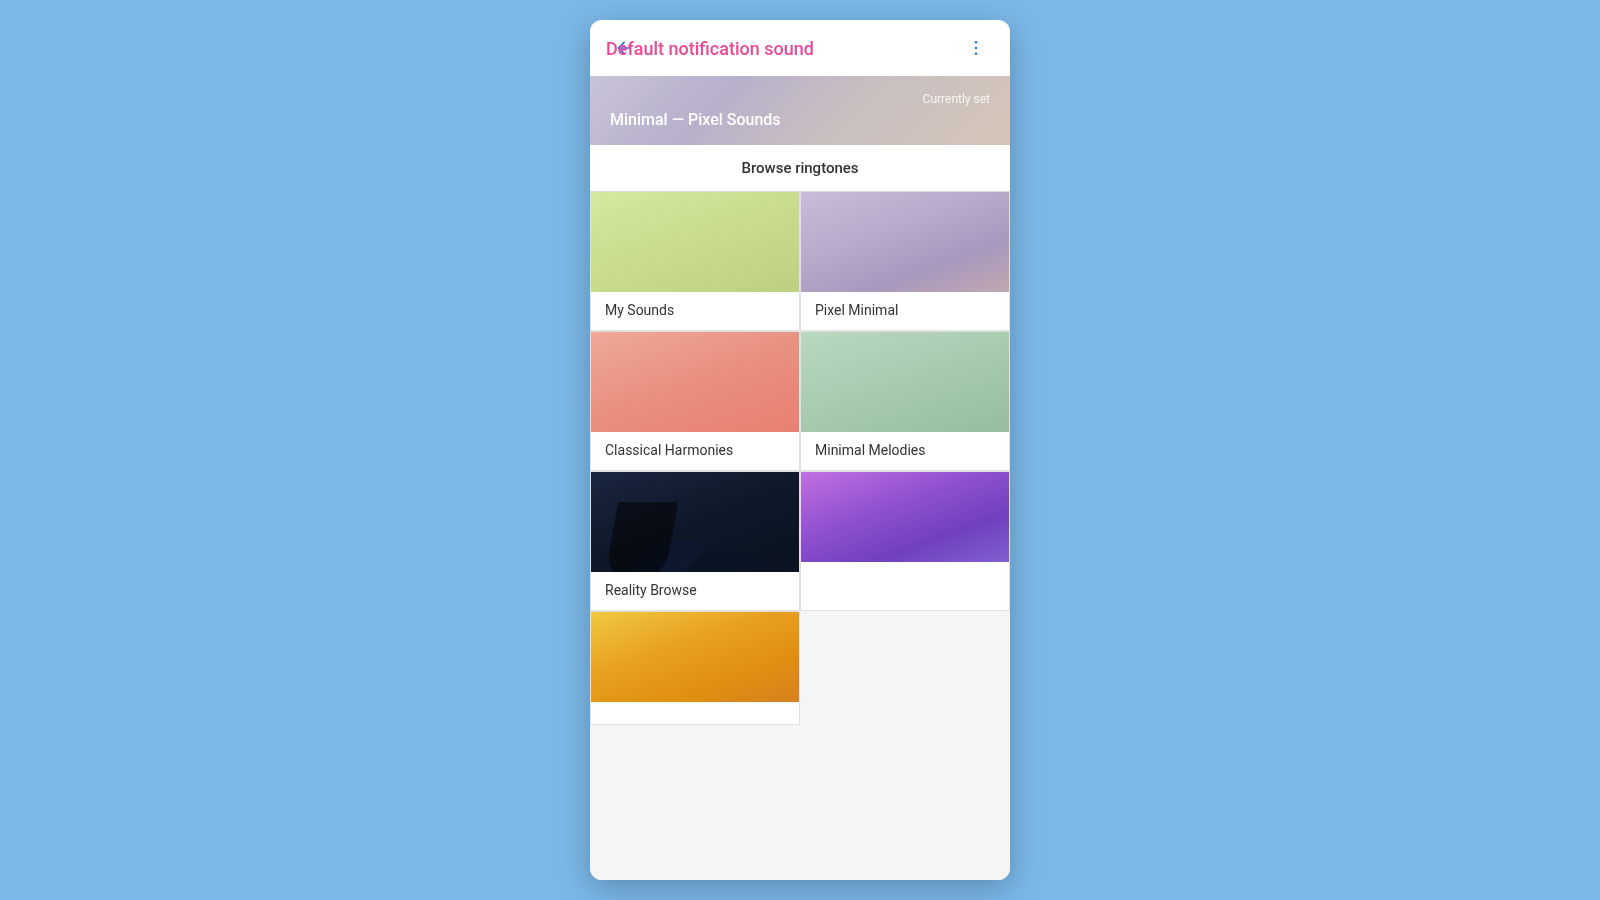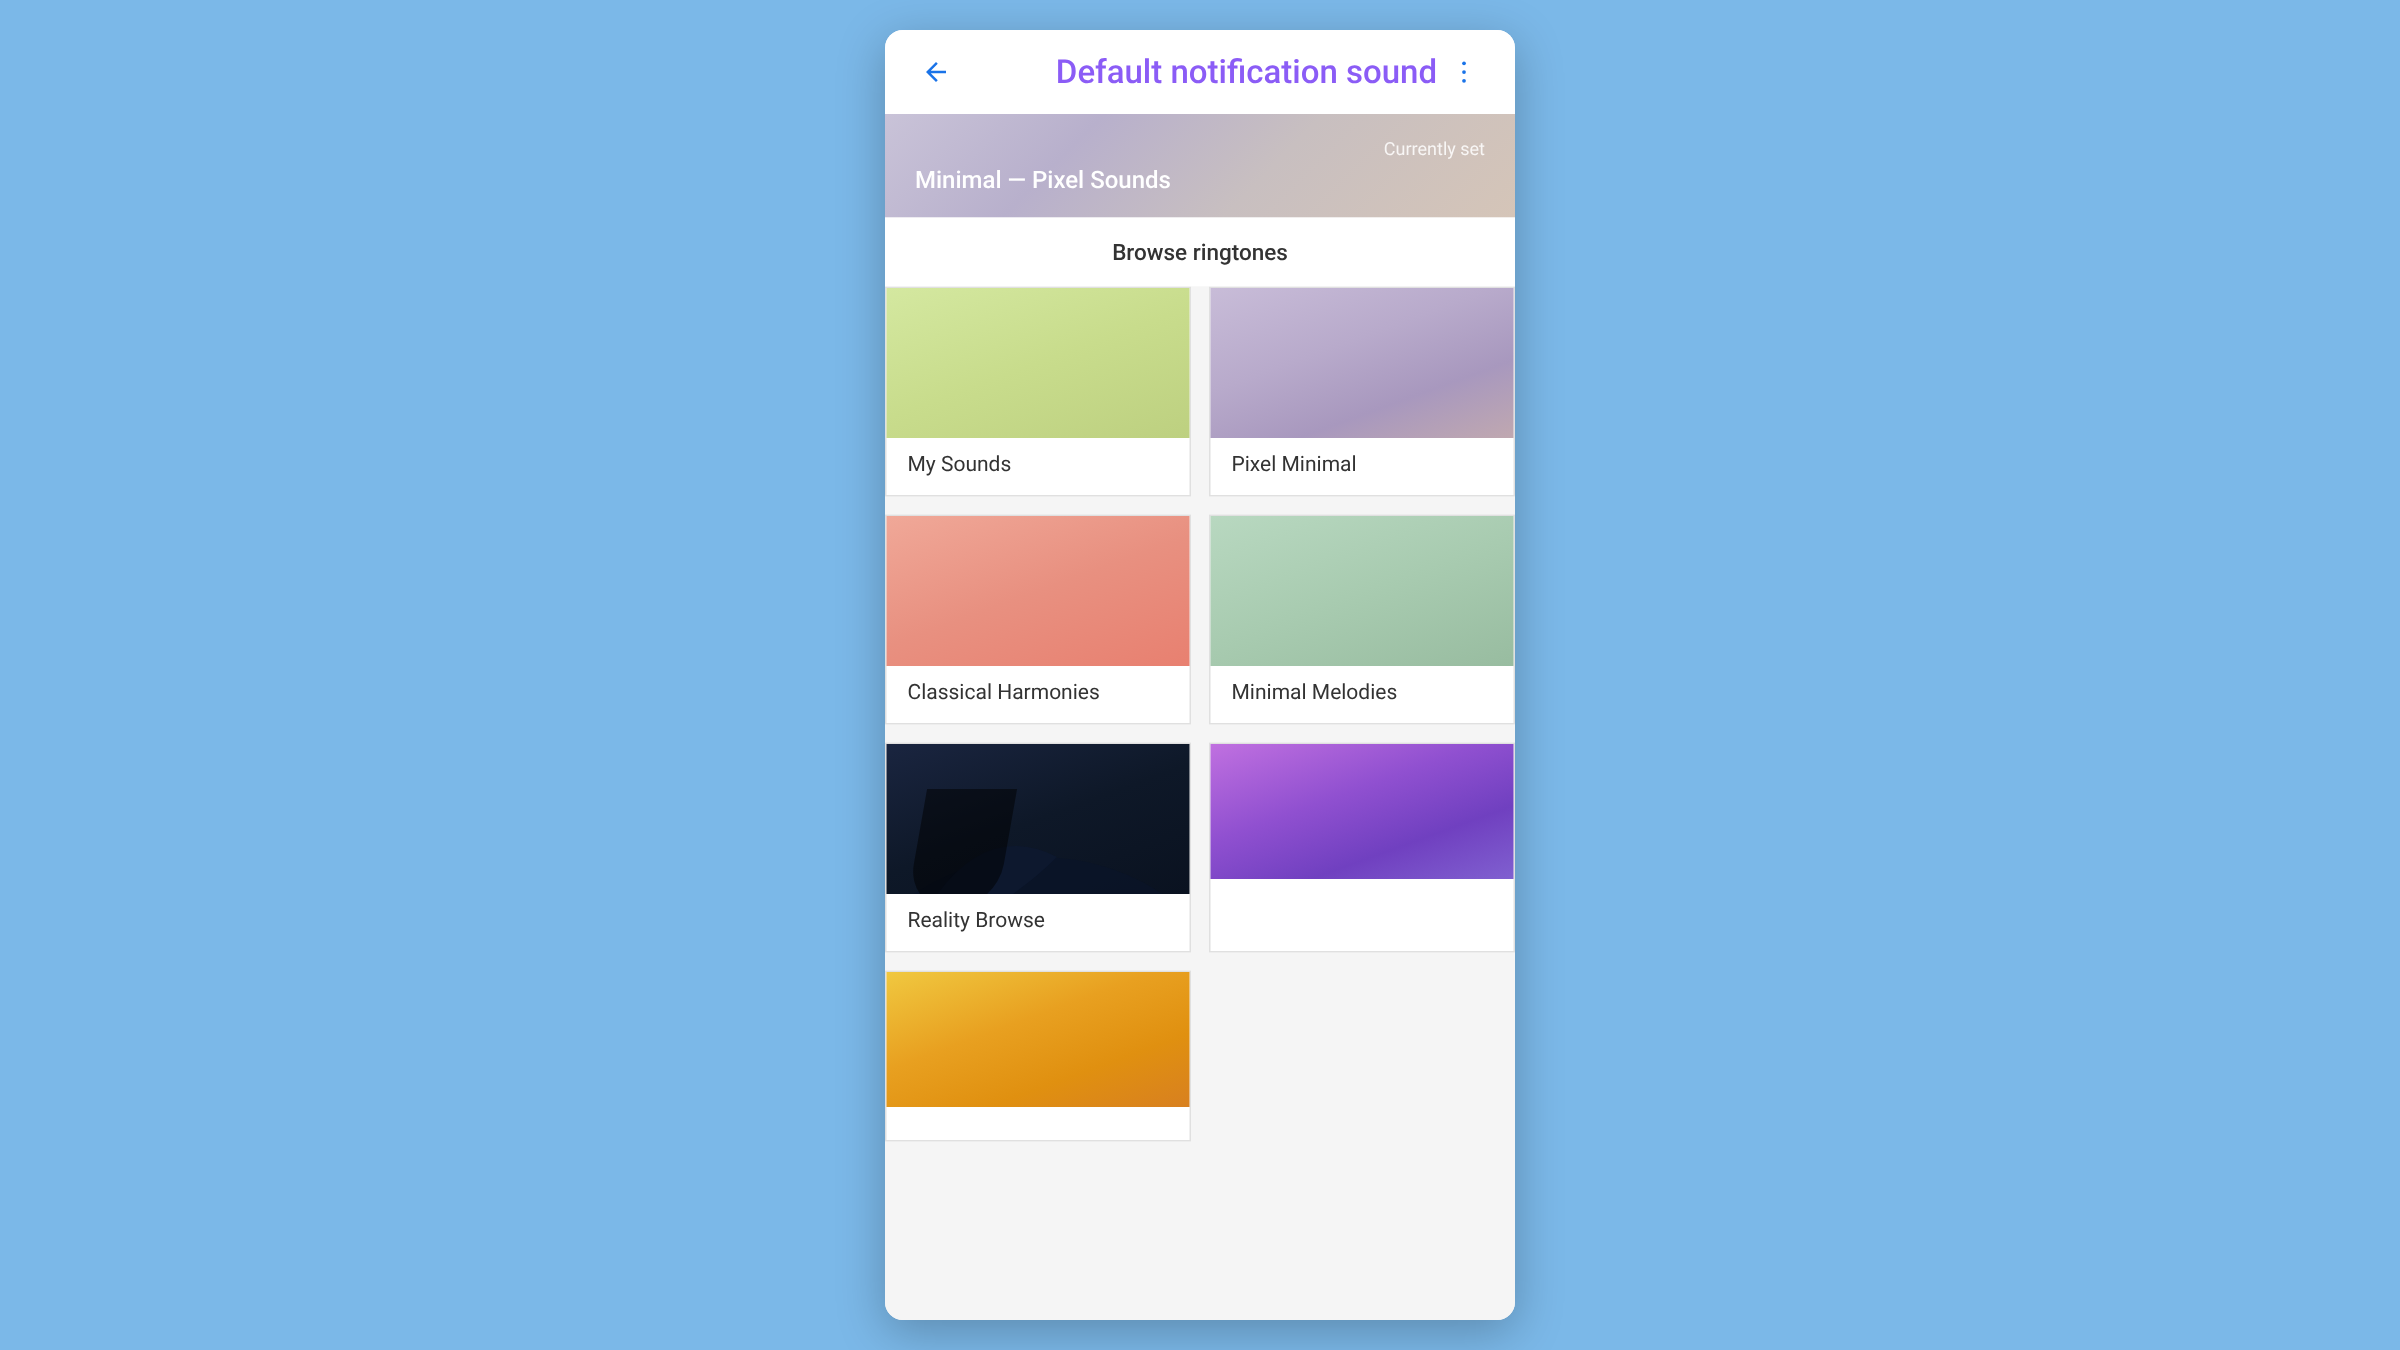--- a/index.html
+++ b/index.html
@@ -36,23 +36,23 @@
       height: 36px;
       display: flex;
       align-items: center;
       justify-content: center;
       cursor: pointer;
       color: #1a73e8;
       font-size: 20px;
     }
     .topbar-title {
       flex: 1;
-      text-align: right;
-      color: #8b5cf6;
-      font-size: 22px;
+      text-align: left;
+      color: #ec4899;
+      font-size: 18px;
       font-weight: 500;
       margin-left: -36px;
     }
     .more-btn {
       width: 36px;
       height: 36px;
       display: flex;
       align-items: center;
       justify-content: center;
       cursor: pointer;
@@ -88,21 +88,21 @@
     }
     .grid-container {
       flex: 1;
       overflow-y: auto;
       background: #f5f5f5;
       padding: 0;
     }
     .grid {
       display: grid;
       grid-template-columns: 1fr 1fr;
-      gap: 12px;
+      gap: 0;
     }
     .grid-item {
       background: #ffffff;
       cursor: pointer;
       display: flex;
       flex-direction: column;
       border: 0.5px solid #e0e0e0;
     }
     .grid-item-thumb {
       width: 100%;

